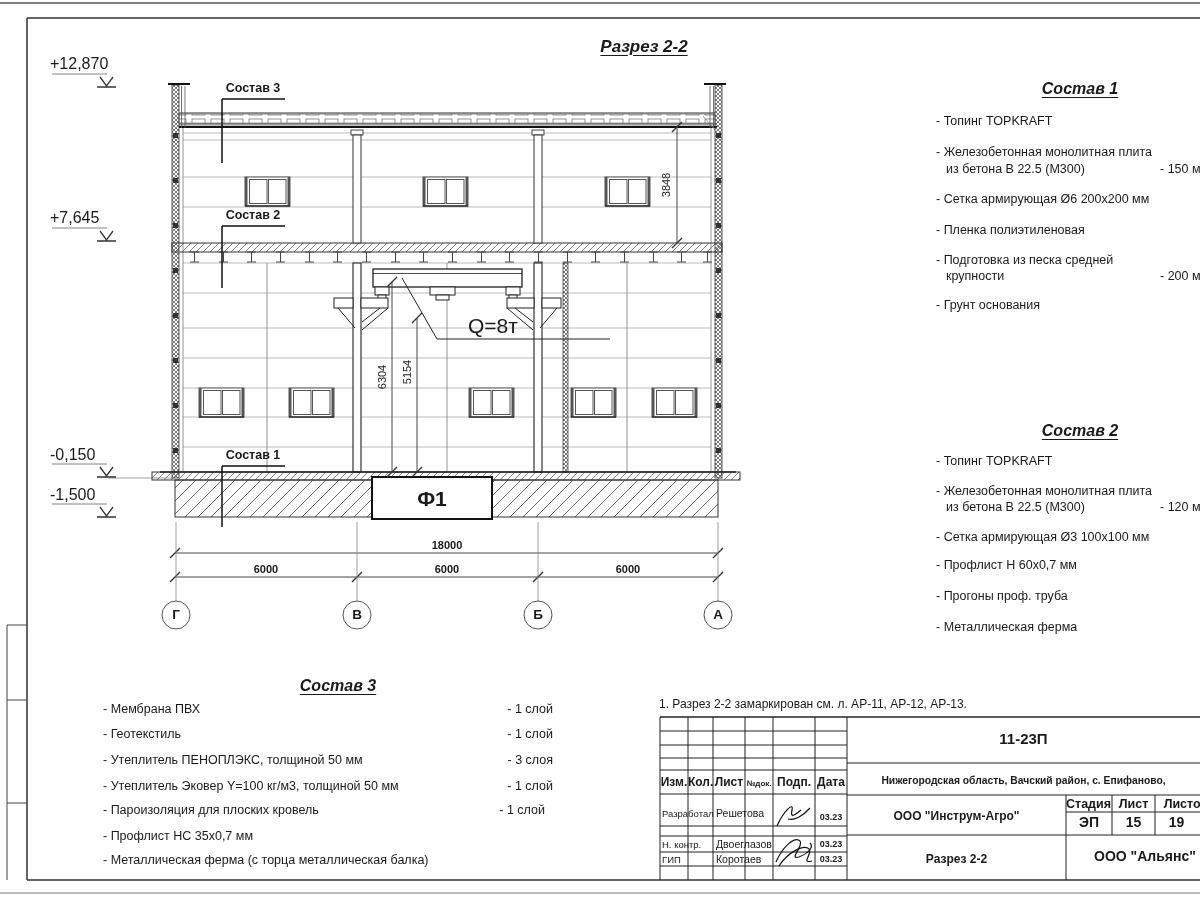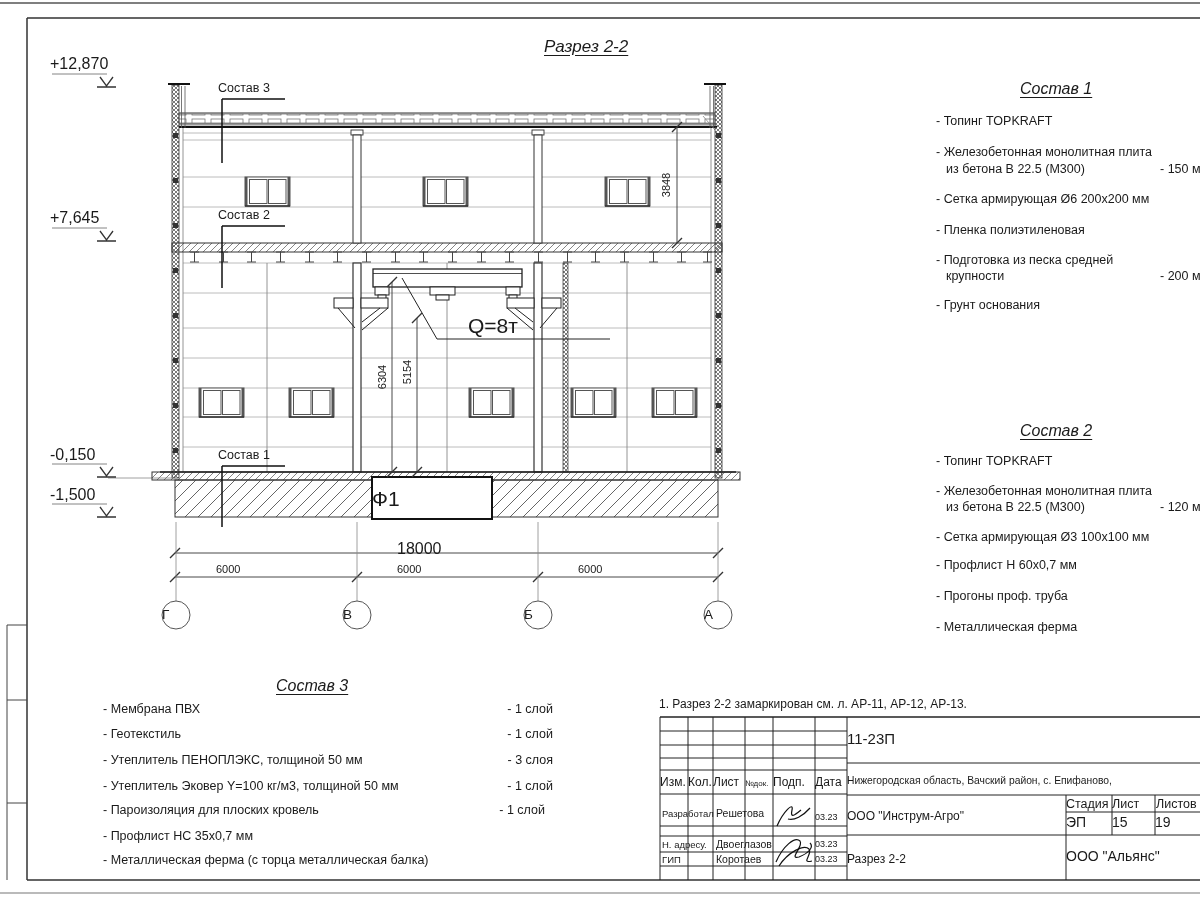--- a/index.html
+++ b/index.html
@@ -1,20 +1,20 @@
 <!DOCTYPE html>
 <html><head>
 <meta charset="utf-8">
 <style>
   html,body{margin:0;padding:0;background:#fff;}
   .sheet{position:relative;width:1200px;height:900px;background:#ffffff;overflow:hidden;
          font-family:"Liberation Sans","DejaVu Sans",sans-serif;color:#1a1a1a;}
   .sheet svg{position:absolute;left:0;top:0;}
   .t{position:absolute;white-space:nowrap;line-height:1.2;}
-  .c{text-align:left;}
+  .c{text-align:center;font-weight:bold;}
   .r{text-align:right;}
   .it{font-style:italic;text-decoration:underline;text-underline-offset:3px;}
   .rot{transform:translate(-50%,-50%) rotate(-90deg);}
 </style>
 </head>
 <body>
 
 <div class="sheet">
 
 <svg width="1200" height="900" viewBox="0 0 1200 900">
@@ -252,21 +252,21 @@
 <div class="t c" style="left:218px;top:208px;width:70px;font-size:12.5px;">Состав 2</div>
 <div class="t c" style="left:218px;top:448px;width:70px;font-size:12.5px;">Состав 1</div>
 
 <div class="t" style="left:468px;top:313px;font-size:21px;">Q=8т</div>
 <div class="t c" style="left:372px;top:486px;width:120px;font-size:21px;">Ф1</div>
 
 <div class="t rot" style="left:667px;top:185px;font-size:11px;">3848</div>
 <div class="t rot" style="left:383px;top:377px;font-size:11px;">6304</div>
 <div class="t rot" style="left:408px;top:372px;font-size:11px;">5154</div>
 
-<div class="t c" style="left:397px;top:539px;width:100px;font-size:16px;">18000</div>
+<div class="t c" style="left:397px;top:539px;width:100px;font-size:11px;">18000</div>
 <div class="t c" style="left:216px;top:563px;width:100px;font-size:11px;">6000</div>
 <div class="t c" style="left:397px;top:563px;width:100px;font-size:11px;">6000</div>
 <div class="t c" style="left:578px;top:563px;width:100px;font-size:11px;">6000</div>
 
 <div class="t c" style="left:162px;top:607px;width:28px;font-size:13.5px;">Г</div>
 <div class="t c" style="left:343px;top:607px;width:28px;font-size:13.5px;">В</div>
 <div class="t c" style="left:524px;top:607px;width:28px;font-size:13.5px;">Б</div>
 <div class="t c" style="left:704px;top:607px;width:28px;font-size:13.5px;">А</div>
 
 <div class="t c it" style="left:1020px;top:79px;width:120px;font-size:16px;">Состав 1</div>
@@ -310,21 +310,21 @@
 <div class="t c" style="left:660px;top:775px;width:28px;font-size:12px;">Изм.</div>
 <div class="t c" style="left:688px;top:775px;width:25px;font-size:12px;">Кол.</div>
 <div class="t c" style="left:713px;top:775px;width:32px;font-size:12px;">Лист</div>
 <div class="t c" style="left:745px;top:779px;width:28px;font-size:8px;">№док.</div>
 <div class="t c" style="left:773px;top:775px;width:42px;font-size:12px;">Подп.</div>
 <div class="t c" style="left:815px;top:775px;width:32px;font-size:12px;">Дата</div>
 
 <div class="t" style="left:662px;top:808px;font-size:9.5px;">Разработал</div>
 <div class="t" style="left:716px;top:807px;font-size:10.5px;">Решетова</div>
 <div class="t c" style="left:815px;top:812px;width:32px;font-size:9px;">03.23</div>
-<div class="t" style="left:662px;top:839px;font-size:9.5px;">Н. адресу.</div>
+<div class="t" style="left:662px;top:839px;font-size:9.5px;">Н. контр.</div>
 <div class="t" style="left:716px;top:838px;font-size:10.5px;">Двоеглазов</div>
 <div class="t c" style="left:815px;top:839px;width:32px;font-size:9px;">03.23</div>
 <div class="t" style="left:662px;top:854px;font-size:9.5px;">ГИП</div>
 <div class="t" style="left:716px;top:853px;font-size:10.5px;">Коротаев</div>
 <div class="t c" style="left:815px;top:854px;width:32px;font-size:9px;">03.23</div>
 
 <div class="t c" style="left:847px;top:730px;width:353px;font-size:15px;">11-23П</div>
 <div class="t c" style="left:847px;top:775px;width:353px;font-size:10.3px;">Нижегородская область, Вачский район, с. Епифаново,</div>
 
 <div class="t c" style="left:1066px;top:797px;width:33px;font-size:12.5px;">Стадия</div>

